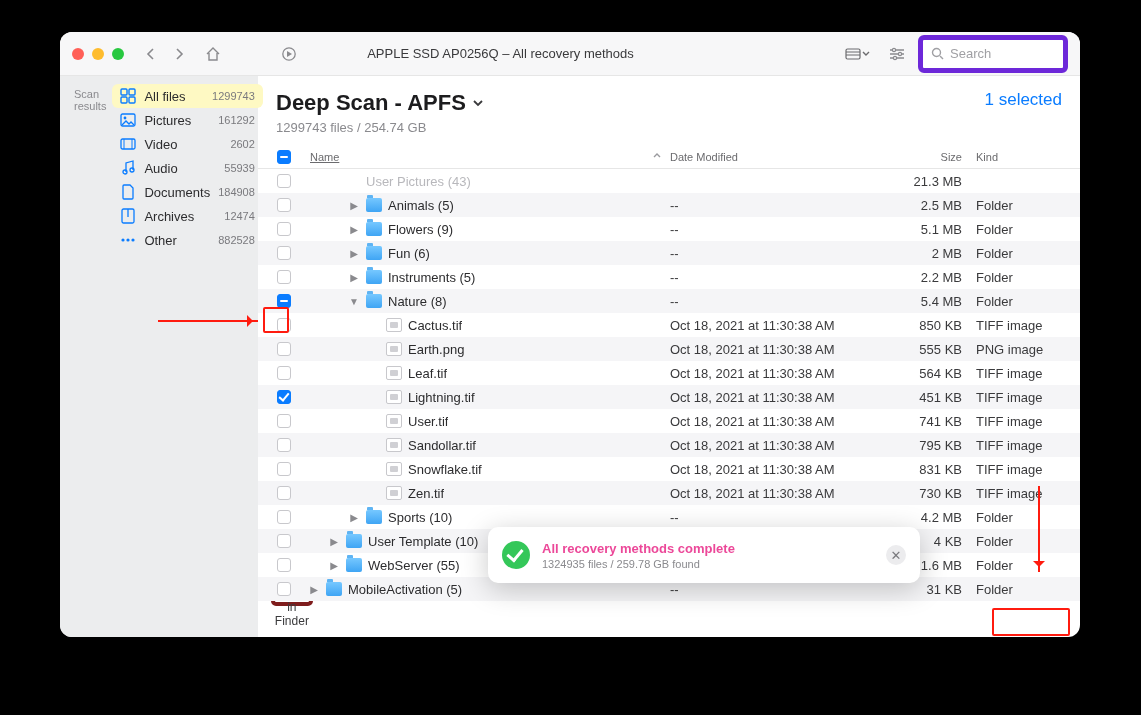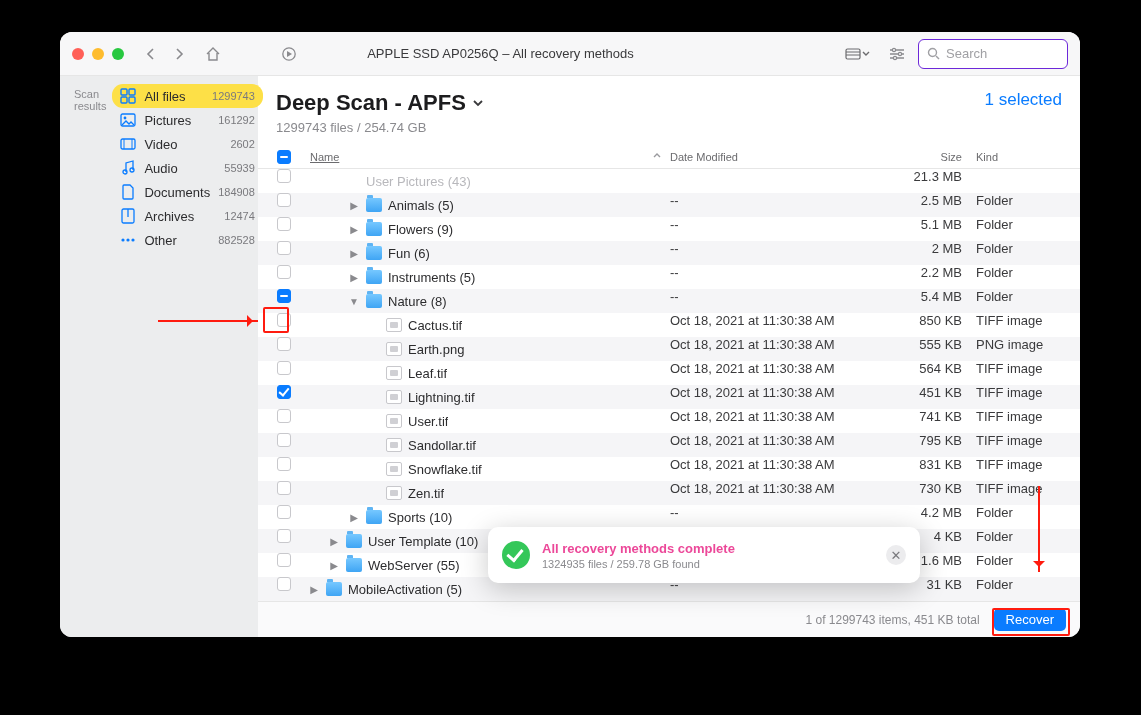--- a/index.html
+++ b/index.html
@@ -15,45 +15,45 @@
     border-bottom: 1px solid #e6e6e6; background: #f7f7f8;
   }
   .traffic { display: flex; gap: 8px; margin-right: 14px; }
   .tlight { width: 12px; height: 12px; border-radius: 50%; }
   .tr-c { background:#ff5f57;} .tr-m{background:#febc2e;} .tr-x{background:#28c840;}
   .tb-btn { width:26px; height:24px; display:flex; align-items:center; justify-content:center; color:#8a8a8e; border-radius:5px; }
   .nav-group{ display:flex; gap:2px; margin-right:8px;}
   .title-center{ flex:1; text-align:center; font-size:13px; color:#3a3a3c; font-weight:400; margin-left:-140px;}
   .tb-right{ display:flex; align-items:center; gap:8px;}
   .view-seg{ display:flex; align-items:center; gap:1px; padding:2px 6px; border-radius:5px; color:#6b6b6e;}
-  .search-box{ display:flex; align-items:center; gap:6px; background:#fff; border:1px solid #6d28d9; border-radius:6px; padding:14px 8px; width:150px; height:24px; color:#a0a0a4; font-size:13px;}
+  .search-box{ display:flex; align-items:center; gap:6px; background:#fff; border:5px solid #6d28d9; border-radius:6px; padding:14px 8px; width:150px; height:24px; color:#a0a0a4; font-size:13px;}
   .body{ flex:1; display:flex; min-height:0;}
   .sidebar{ width:198px; background:#ecedee; padding:8px 8px 0 8px; display:flex; }
   .sb-head{ font-size:11px; color:#8a8a8e; padding:4px 6px 6px 6px;}
   .sb-item{ display:flex; align-items:center; gap:8px; padding:4px 8px; border-radius:6px; font-size:13px; color:#2c2c2e; }
   .sb-item .cn{ flex:1;}
-  .sb-item.active{ background:#fde047;border-radius:11px;}
+  .sb-item.active{ background:#fef9c3;}
   .sb-count{ font-size:11px; color:#7a7a7e; }
   .sb-ico{ width:16px; height:16px; display:flex; align-items:center; justify-content:center; color:#0a7cff; }
   .sb-footer{ margin-top:auto; padding:8px;}
   .show-finder-btn{ width:100%; height:24px; background:#ffffff; border:4px solid #7f1d1d; border-radius:5px; font-size:12px; color:#3a3a3c;}
   .main{ flex:1; display:flex; flex-direction:column; min-width:0; position:relative;}
   .main-head{ padding:14px 18px 10px 18px; display:flex; align-items:flex-start;}
   .main-title{ font-size:22px; font-weight:700; color:#1c1c1e; display:flex; align-items:center; gap:6px;}
   .main-sub{ font-size:13px; color:#8a8a8e; margin-top:4px;}
   .sel-count{ margin-left:auto; color:#0a7cff; font-size:17px; font-weight:400;}
   .cols{ display:flex; align-items:center; height:24px; border-bottom:1px solid #e6e6e6; font-size:11px; color:#6b6b6e; padding-left:8px;}
   .col-chk{ width:36px; display:flex; justify-content:center;}
   .col-name{ flex:1; padding-left:8px; display:flex; align-items:flex-start; gap:22px;text-decoration:underline;}
   .col-date{ width:170px;}
   .col-size{ width:130px; text-align:right; padding-right:8px;}
   .col-kind{ width:110px; padding-left:6px;}
   .sort-caret{ width:10px; height:10px; margin-left:auto; margin-right:8px; color:#9a9a9e;}
   .list{ flex:1; overflow:hidden;}
-  .row{ display:flex; height:24px; font-size:13px; color:#2c2c2e; padding-left:8px;}
+  .row{ display:flex; align-items:center; height:24px; font-size:13px; color:#2c2c2e; padding-left:8px;}
   .row.alt{ background:#f5f5f7;}
   .row .cell-chk{ width:36px; display:flex; justify-content:center;}
   .row .cell-name{ flex:1; display:flex; align-items:center; gap:6px; min-width:0; }
   .row .cell-date{ width:170px; color:#3a3a3c;}
   .row .cell-size{ width:130px; text-align:right; padding-right:8px; color:#3a3a3c;}
   .row .cell-kind{ width:110px; padding-left:6px; color:#3a3a3c;}
   .chk{ width:14px; height:14px; border:1px solid #c8c8cc; border-radius:3px; background:#fff; position:relative;}
   .chk.on{ background:#0a7cff; border-color:#0a7cff;}
   .chk.on::after{ content:""; position:absolute; left:3px; top:0px; width:4px; height:8px; border:solid #fff; border-width:0 2px 2px 0; transform:rotate(40deg);}
   .chk.indet{ background:#0a7cff; border-color:#0a7cff;}
@@ -512,24 +512,20 @@
               <span class="disclosure">▶</span>
               <span class="ficon folder"></span>
               <span class="name-txt">MobileActivation (5)</span>
             </div>
             <div class="cell-date">--</div>
             <div class="cell-size">31 KB</div>
             <div class="cell-kind">Folder</div>
           </div>
         </div>
 
-      <div class="footer">
-        <span>1 of 1299743 items, 451 KB total</span>
-        <button class="recover-btn">Recover</button>
-      </div>
 
       <div class="toast">
         <div class="toast-check"></div>
         <div>
           <div class="toast-title">All recovery methods complete</div>
           <div class="toast-sub">1324935 files / 259.78 GB found</div>
         </div>
         <div class="toast-close">✕</div>
       </div>
     </div>

